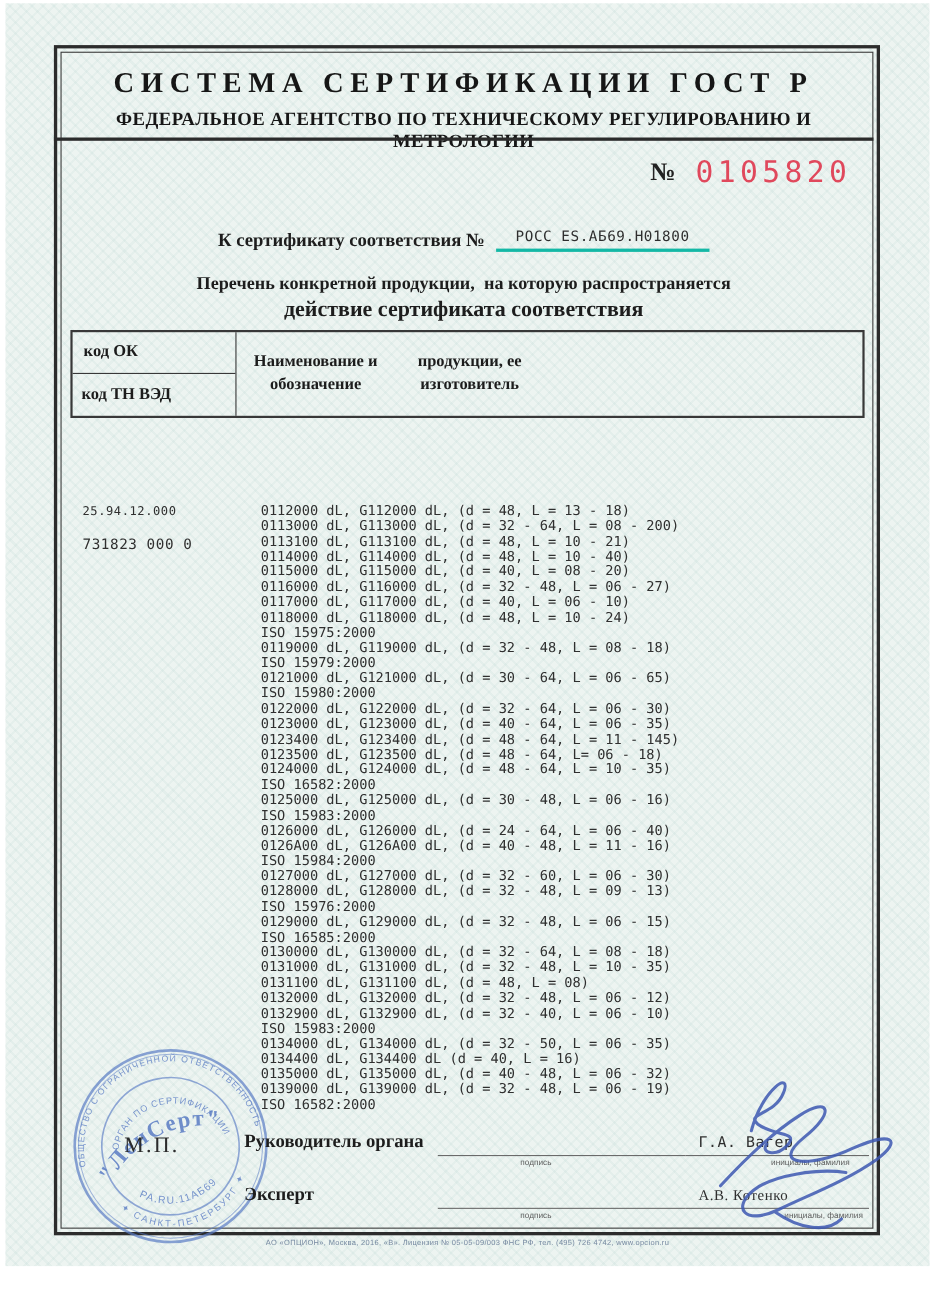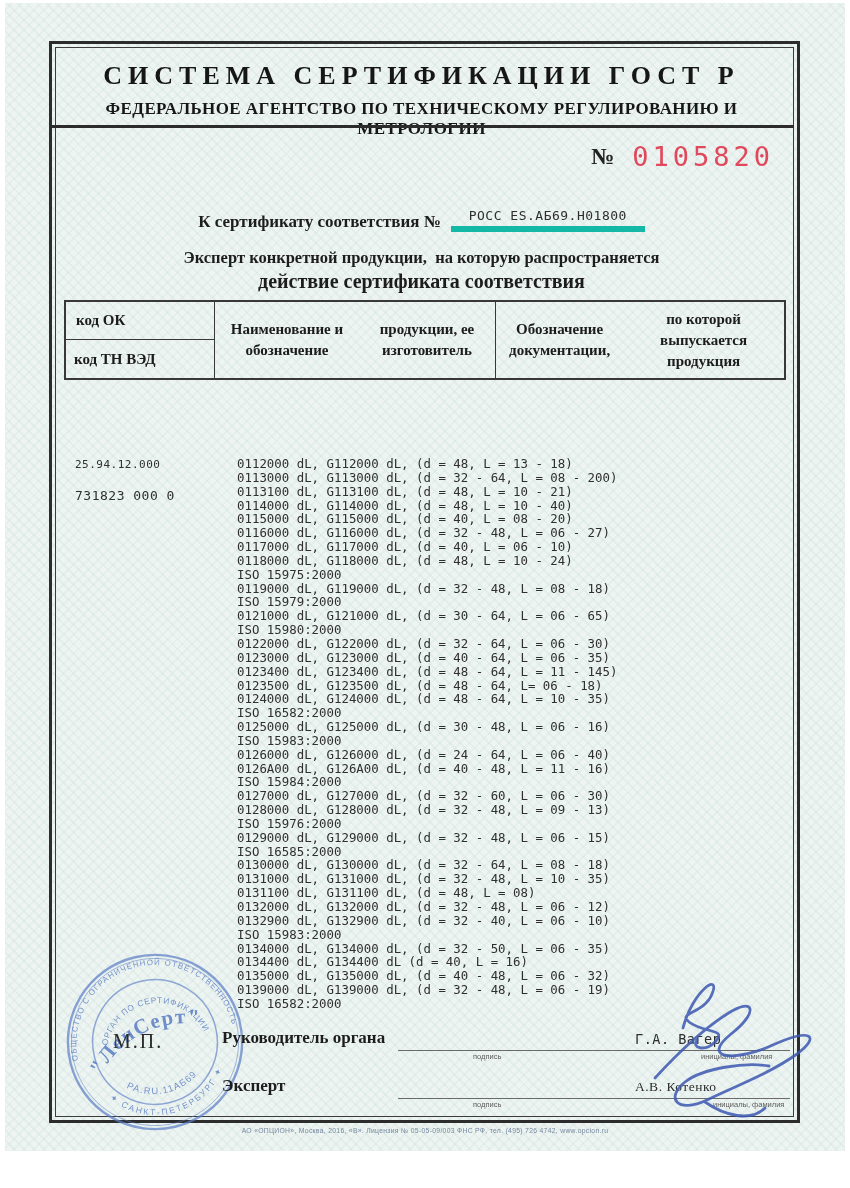--- a/index.html
+++ b/index.html
@@ -34,21 +34,21 @@
   .num-value{
     font-family:"DejaVu Sans Mono", monospace;
     font-size:27px;letter-spacing:4px;vertical-align:middle;margin-left:14px;
   }
   .doc-title{top:126px;font-size:27px;font-weight:bold;letter-spacing:3px;color:#1a1a1a;}
 
   .cert-line{top:163px;display:flex;justify-content:center;align-items:flex-end;left:0;right:0;}
   .cert-label{font-size:17px;font-weight:bold;}
   .cert-value{
     font-family:"DejaVu Sans Mono", monospace;font-size:13px;color:#2e2e2e;
-    border-bottom:6px solid #14b8a6;padding:0 12px 3px 12px;margin-left:10px;
+    border-bottom:3px solid #14b8a6;padding:0 12px 3px 12px;margin-left:10px;
     letter-spacing:.5px;min-width:170px;text-align:center;
   }
 
   .subtitle1{top:203px;font-size:16.5px;font-weight:bold;white-space:pre-wrap;}
   .subtitle2{top:225px;font-size:20px;font-weight:bold;}
 
   .spec-table{
     top:255px;left:11px;width:718px;height:76px;
     border:2px solid #383838;display:grid;grid-template-columns:149px 280px 1fr;
     background:transparent;
@@ -112,39 +112,35 @@
     <span class="num-label">№</span>
     <span class="num-value" id="num-value" style="color: rgb(224, 72, 92);">0105820</span>
   </div>
 
 
   <div class="abs cert-line">
     <span class="cert-label">К сертификату соответствия №</span>
     <span class="cert-value">РОСС ES.АБ69.Н01800</span>
   </div>
 
-  <div class="abs ctr subtitle1">Эксперт конкретной продукции,  на которую распространяется</div>
+  <div class="abs ctr subtitle1">Перечень конкретной продукции,  на которую распространяется</div>
   <div class="abs ctr subtitle2">действие сертификата соответствия</div>
 
   <div class="abs spec-table">
     <div class="spec-col1">
       <div class="spec-cell-top">
         <span class="t">код ОК</span>
       </div>
       <div class="spec-cell-bot">
         <span class="t">код ТН ВЭД</span>
       </div>
     </div>
     <div class="spec-col">
       <span class="t">Наименование и обозначение</span>
       <span class="t">продукции, ее изготовитель</span>
-    </div>
-    <div class="spec-col rt">
-      <span class="t">Обозначение документации,</span>
-      <span class="t">по которой выпускается продукция</span>
     </div>
   </div>
 
 
   <div class="abs mono code-ok">25.94.12.000</div>
   <div class="abs mono code-tnved">731823 000 0</div>
 
   <div class="abs mono products"><div class="pline">0112000 dL, G112000 dL, (d = 48, L = 13 - 18)</div><div class="pline">0113000 dL, G113000 dL, (d = 32 - 64, L = 08 - 200)</div><div class="pline">0113100 dL, G113100 dL, (d = 48, L = 10 - 21)</div><div class="pline">0114000 dL, G114000 dL, (d = 48, L = 10 - 40)</div><div class="pline">0115000 dL, G115000 dL, (d = 40, L = 08 - 20)</div><div class="pline">0116000 dL, G116000 dL, (d = 32 - 48, L = 06 - 27)</div><div class="pline">0117000 dL, G117000 dL, (d = 40, L = 06 - 10)</div><div class="pline">0118000 dL, G118000 dL, (d = 48, L = 10 - 24)</div><div class="pline">ISO 15975:2000</div><div class="pline">0119000 dL, G119000 dL, (d = 32 - 48, L = 08 - 18)</div><div class="pline">ISO 15979:2000</div><div class="pline">0121000 dL, G121000 dL, (d = 30 - 64, L = 06 - 65)</div><div class="pline">ISO 15980:2000</div><div class="pline">0122000 dL, G122000 dL, (d = 32 - 64, L = 06 - 30)</div><div class="pline">0123000 dL, G123000 dL, (d = 40 - 64, L = 06 - 35)</div><div class="pline">0123400 dL, G123400 dL, (d = 48 - 64, L = 11 - 145)</div><div class="pline">0123500 dL, G123500 dL, (d = 48 - 64, L= 06 - 18)</div><div class="pline">0124000 dL, G124000 dL, (d = 48 - 64, L = 10 - 35)</div><div class="pline">ISO 16582:2000</div><div class="pline">0125000 dL, G125000 dL, (d = 30 - 48, L = 06 - 16)</div><div class="pline">ISO 15983:2000</div><div class="pline">0126000 dL, G126000 dL, (d = 24 - 64, L = 06 - 40)</div><div class="pline">0126A00 dL, G126A00 dL, (d = 40 - 48, L = 11 - 16)</div><div class="pline">ISO 15984:2000</div><div class="pline">0127000 dL, G127000 dL, (d = 32 - 60, L = 06 - 30)</div><div class="pline">0128000 dL, G128000 dL, (d = 32 - 48, L = 09 - 13)</div><div class="pline">ISO 15976:2000</div><div class="pline">0129000 dL, G129000 dL, (d = 32 - 48, L = 06 - 15)</div><div class="pline">ISO 16585:2000</div><div class="pline">0130000 dL, G130000 dL, (d = 32 - 64, L = 08 - 18)</div><div class="pline">0131000 dL, G131000 dL, (d = 32 - 48, L = 10 - 35)</div><div class="pline">0131100 dL, G131100 dL, (d = 48, L = 08)</div><div class="pline">0132000 dL, G132000 dL, (d = 32 - 48, L = 06 - 12)</div><div class="pline">0132900 dL, G132900 dL, (d = 32 - 40, L = 06 - 10)</div><div class="pline">ISO 15983:2000</div><div class="pline">0134000 dL, G134000 dL, (d = 32 - 50, L = 06 - 35)</div><div class="pline">0134400 dL, G134400 dL (d = 40, L = 16)</div><div class="pline">0135000 dL, G135000 dL, (d = 40 - 48, L = 06 - 32)</div><div class="pline">0139000 dL, G139000 dL, (d = 32 - 48, L = 06 - 19)</div><div class="pline">ISO 16582:2000</div></div>
 
   <svg class="abs stamp" viewBox="0 0 190 190">

